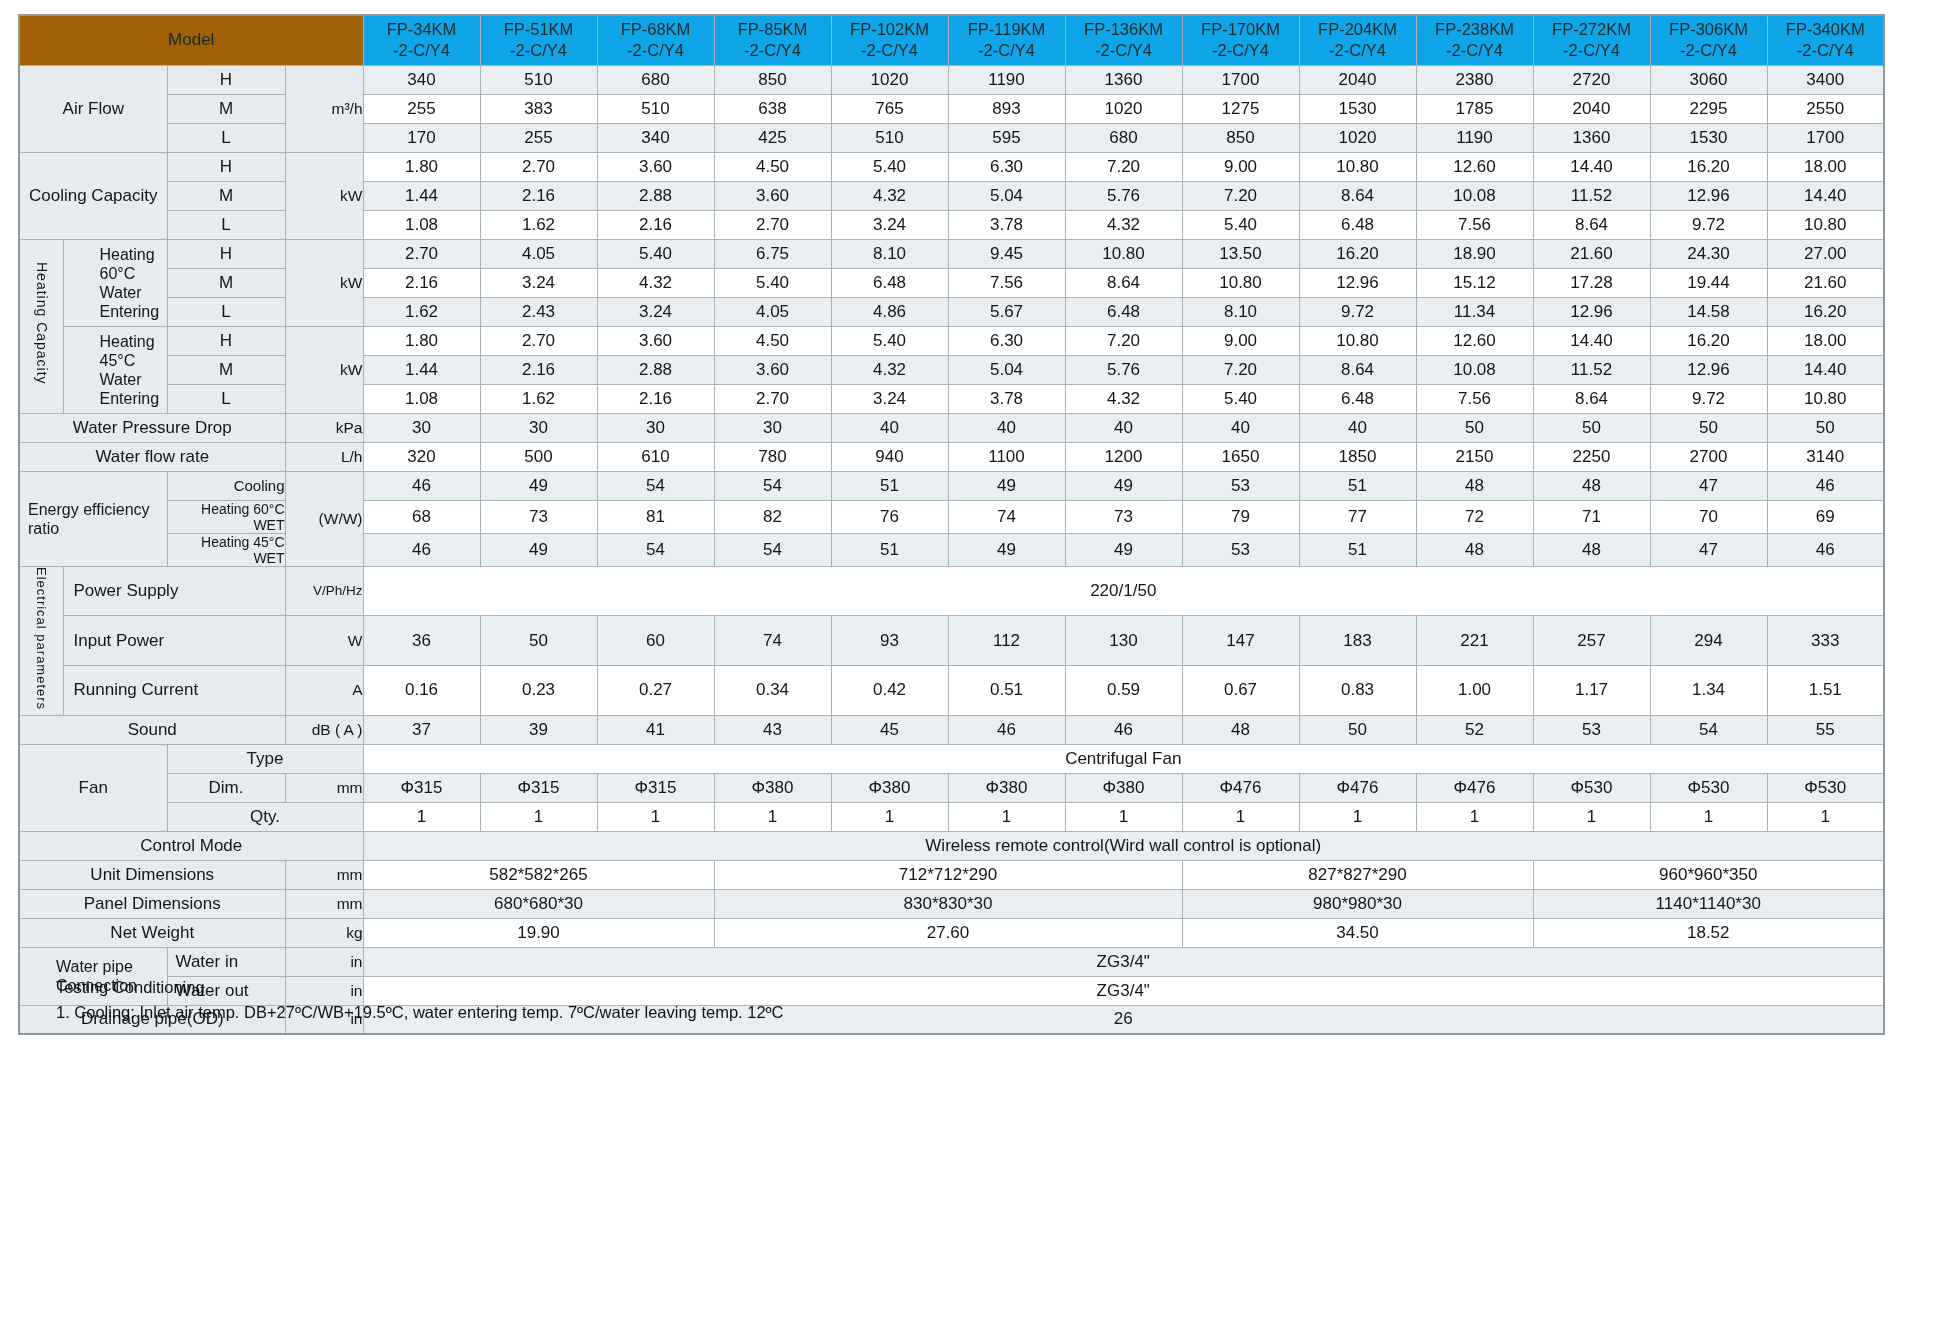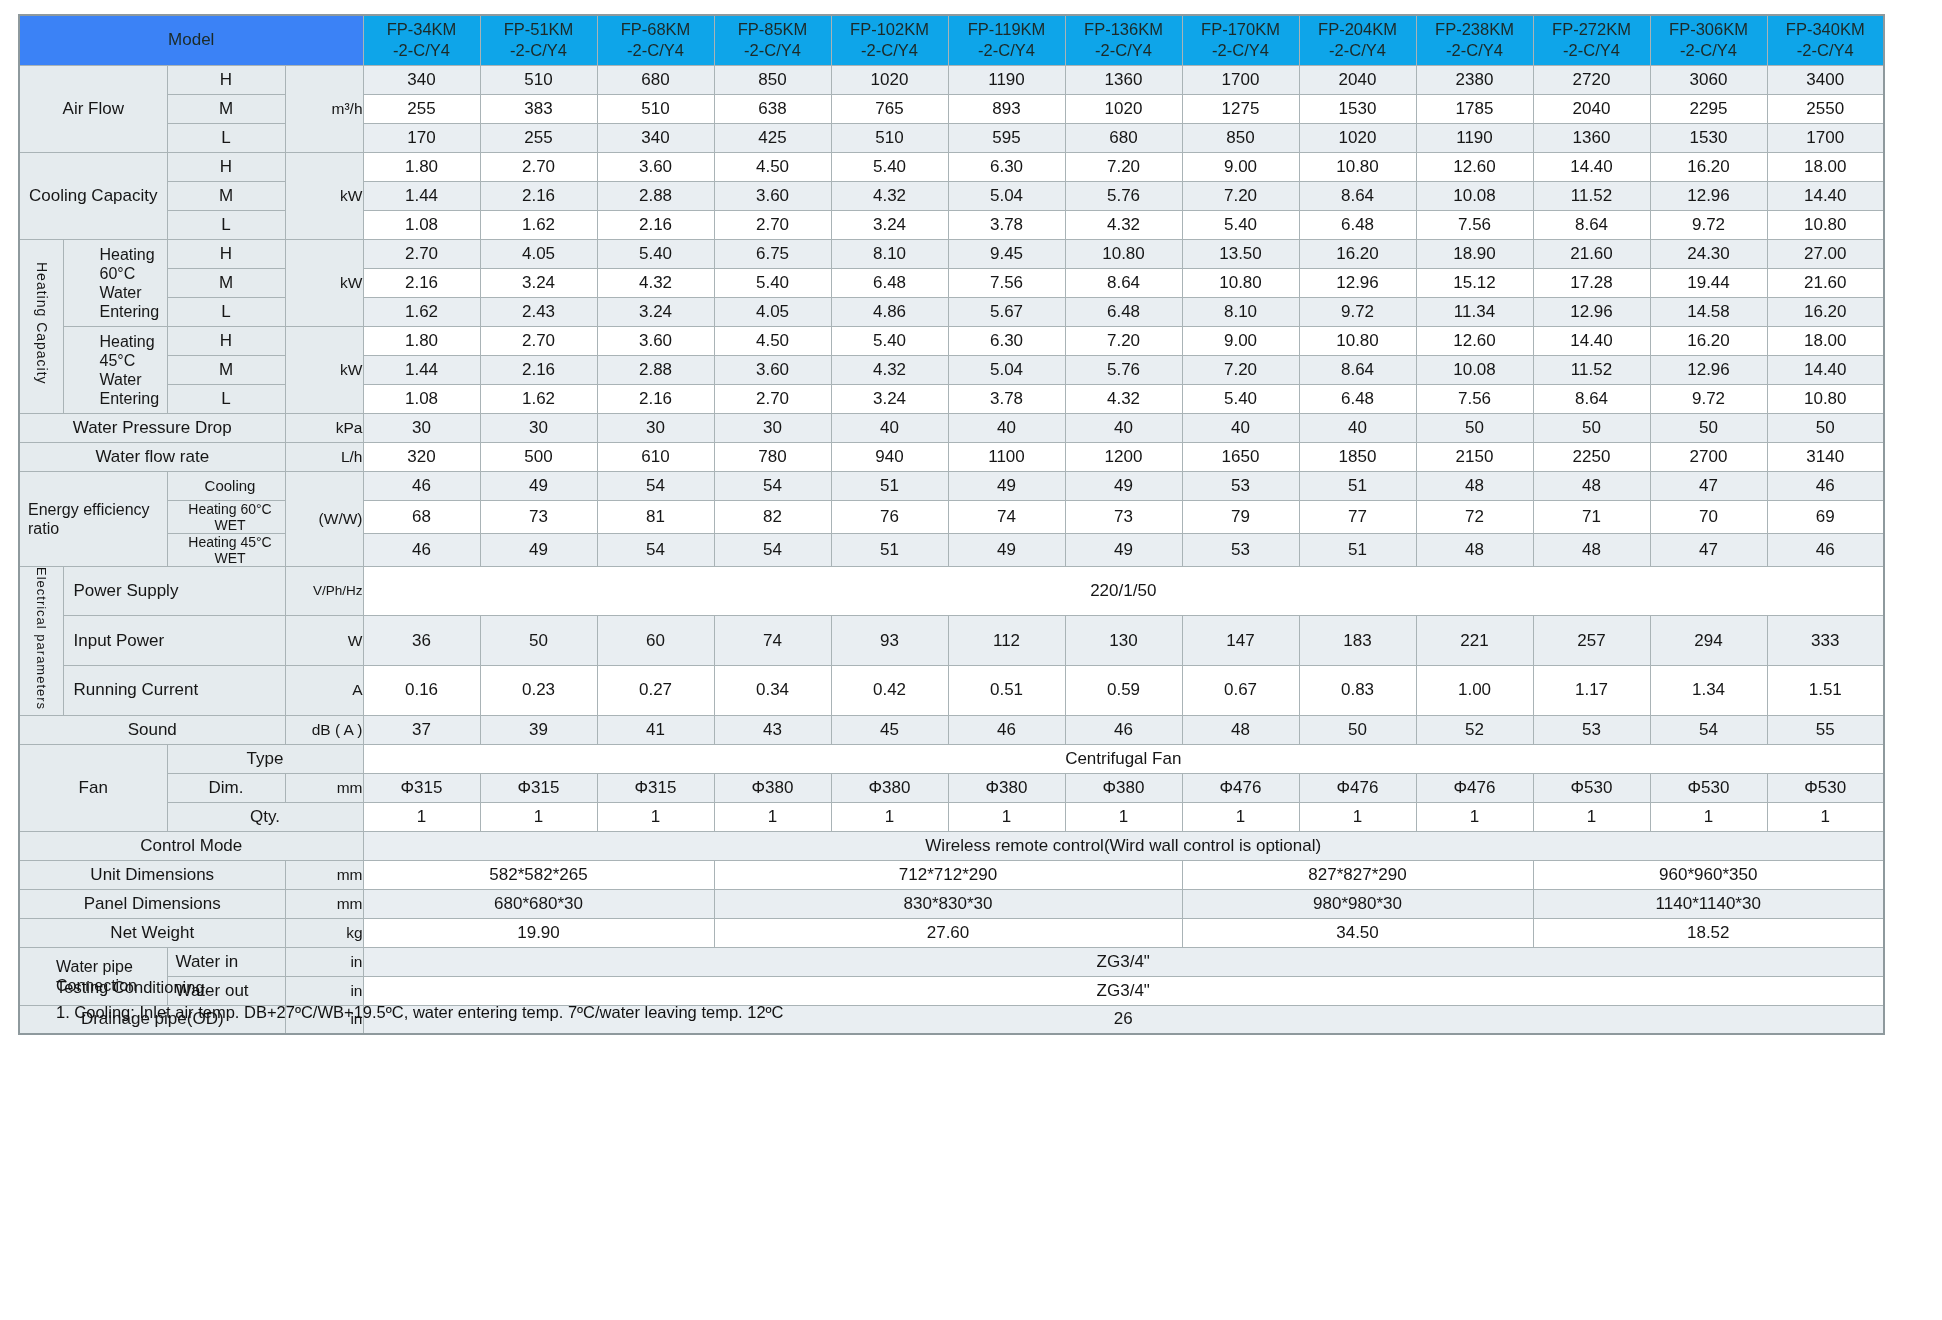--- a/index.html
+++ b/index.html
@@ -11,36 +11,36 @@
   table.spec{
     position:absolute;left:18px;top:14px;width:1865px;
     border-collapse:collapse;table-layout:fixed;
     border:2px solid #8e999d;
   }
   td,th{border:1px solid #a9b3b6;padding:0;overflow:hidden;}
   tr.body-row{height:29px;}
   tr.head-row{height:50px;}
 
   th.corner{
-    background:#3b82f6;font-weight:400;font-size:17px;color:#1c2a28;
+    background:#a16207;font-weight:400;font-size:17px;color:#1c2a28;
     text-align:center;vertical-align:middle;
   }
   th.model-th{
     background:#0ea5e9;font-weight:400;font-size:16.5px;color:#1c2a28;
     text-align:center;vertical-align:middle;line-height:21px;
   }
 
   .lbl,.lbl-l,.sub,.sub-l,.sub-sm,.unit,.vcell{
     background:#e5ebee;vertical-align:middle;font-size:17px;
   }
   .lbl{text-align:center;line-height:20px;}
   .lbl-l{text-align:left;padding-left:10px;line-height:20px;}
   .sub{text-align:center;}
   .sub-l{text-align:left;padding-left:8px;}
-  .sub-sm{text-align:center;padding-left:8px;font-size:14px;}
+  .sub-sm{text-align:right;padding-left:8px;font-size:14px;}
   .unit{text-align:right;font-size:15.5px;}
   .unit-sm{font-size:13.5px;}
   .vcell{text-align:center;}
   .vcell .vtext{
     writing-mode:vertical-rl;text-orientation:sideways;
     margin:0 auto;font-size:14px;letter-spacing:1px;line-height:15px;
     max-height:100%;display:inline-block;
   }
   .wrap-lbl{line-height:19px;font-size:16px;padding-left:36px;}
 

